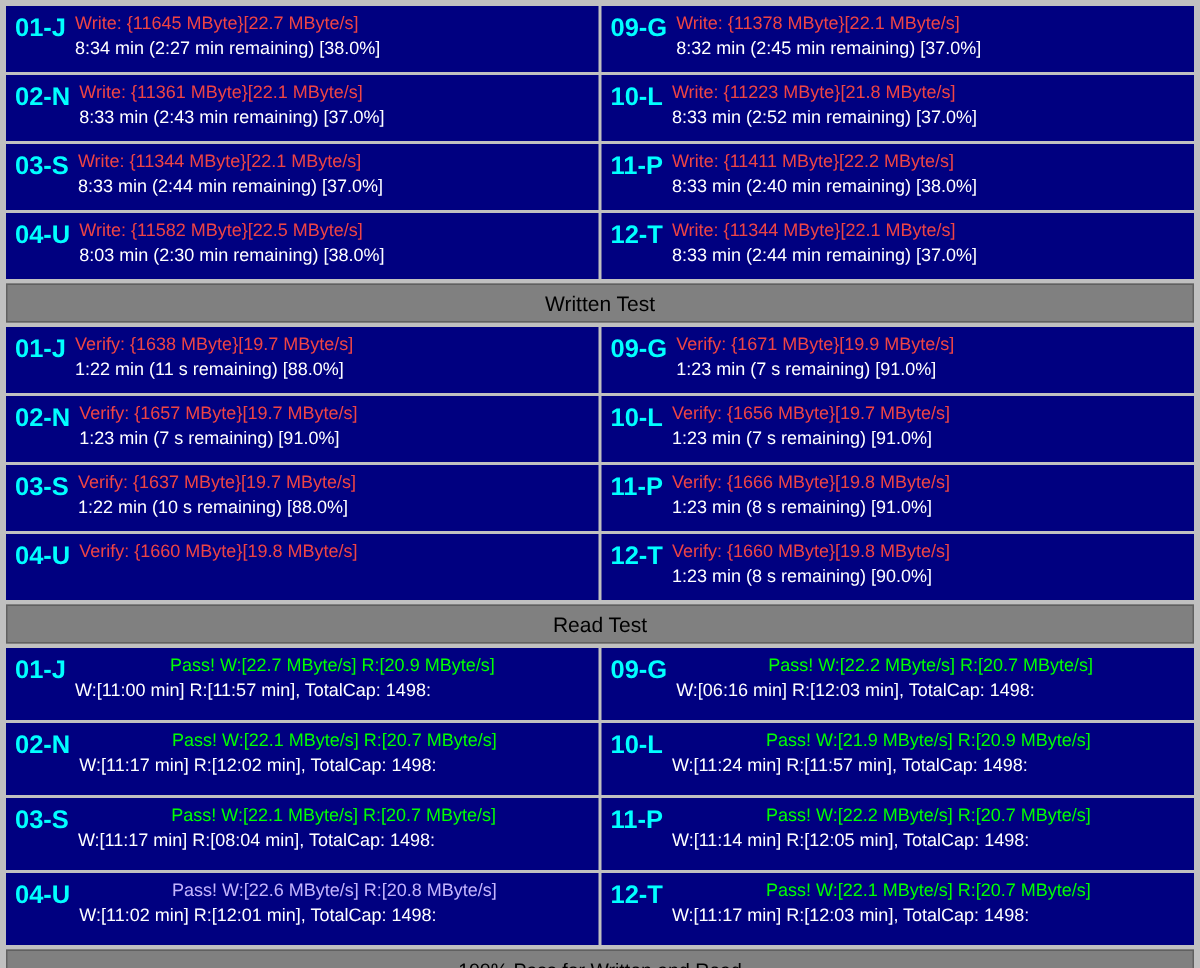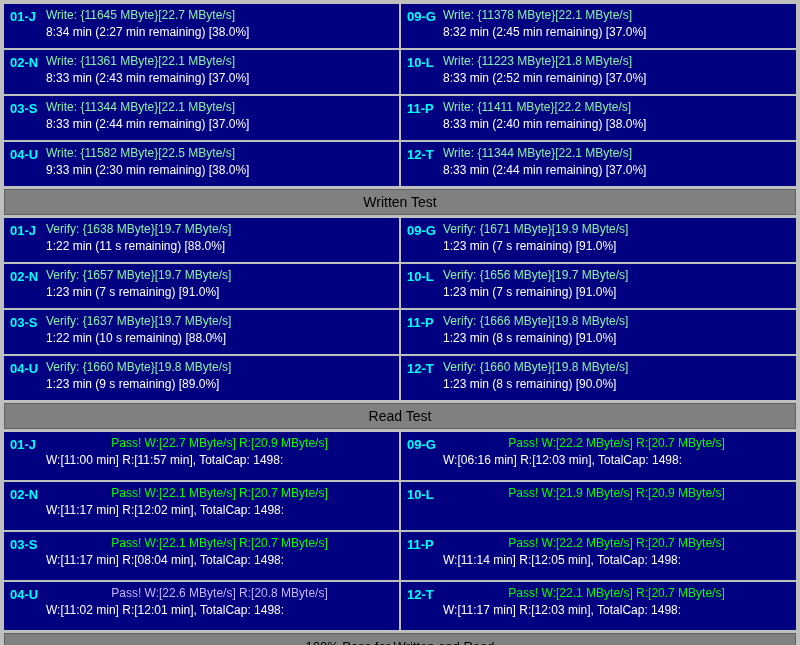--- a/index.html
+++ b/index.html
@@ -27,31 +27,31 @@
       background: #000080;
       color: #fff;
       padding: 3px 6px;
       display: flex;
       align-items: flex-start;
       min-height: 44px;
     }
     .cell-label {
       color: #00ffff;
       font-weight: bold;
-      font-size: 13px;
+      font-size: 17px;
       margin-right: 6px;
       white-space: nowrap;
       min-width: 30px;
       padding-top: 2px;
     }
     .cell-content {
       flex: 1;
     }
     .cell-line1 {
-      color: #86efac;
+      color: #ef4444;
       font-size: 12px;
       line-height: 1.4;
     }
     .cell-line2 {
       color: #fff;
       font-size: 12px;
       line-height: 1.4;
     }
     .section-header {
       background: #808080;
@@ -140,21 +140,21 @@
         <div class="cell-content">
           <div class="cell-line1">Write: {11411 MByte}[22.2 MByte/s]</div>
           <div class="cell-line2">8:33 min (2:40 min remaining)  [38.0%]</div>
         </div>
       </div>
 
       <div class="cell">
         <span class="cell-label">04-U</span>
         <div class="cell-content">
           <div class="cell-line1">Write: {11582 MByte}[22.5 MByte/s]</div>
-          <div class="cell-line2">9:33 min (2:30 min remaining)  [38.0%]</div>
+          <div class="cell-line2">8:03 min (2:30 min remaining)  [38.0%]</div>
         </div>
       </div>
       <div class="cell">
         <span class="cell-label">12-T</span>
         <div class="cell-content">
           <div class="cell-line1">Write: {11344 MByte}[22.1 MByte/s]</div>
           <div class="cell-line2">8:33 min (2:44 min remaining)  [37.0%]</div>
         </div>
       </div>
     </div>
@@ -206,21 +206,20 @@
         <div class="cell-content">
           <div class="cell-line1">Verify: {1666 MByte}[19.8 MByte/s]</div>
           <div class="cell-line2">1:23 min (8 s remaining)   [91.0%]</div>
         </div>
       </div>
 
       <div class="cell">
         <span class="cell-label">04-U</span>
         <div class="cell-content">
           <div class="cell-line1">Verify: {1660 MByte}[19.8 MByte/s]</div>
-          <div class="cell-line2">1:23 min (9 s remaining)   [89.0%]</div>
         </div>
       </div>
       <div class="cell">
         <span class="cell-label">12-T</span>
         <div class="cell-content">
           <div class="cell-line1">Verify: {1660 MByte}[19.8 MByte/s]</div>
           <div class="cell-line2">1:23 min (8 s remaining)   [90.0%]</div>
         </div>
       </div>
     </div>
@@ -249,20 +248,21 @@
         <span class="cell-label">02-N</span>
         <div class="cell-content">
           <div class="cell-line1" style="color:#00ff00;">Pass! W:[22.1 MByte/s] R:[20.7 MByte/s]</div>
           <div class="cell-line2">W:[11:17 min] R:[12:02 min], TotalCap: 1498:</div>
         </div>
       </div>
       <div class="cell-pass cell">
         <span class="cell-label">10-L</span>
         <div class="cell-content">
           <div class="cell-line1" style="color:#00ff00;">Pass! W:[21.9 MByte/s] R:[20.9 MByte/s]</div>
+          <div class="cell-line2">W:[11:24 min] R:[11:57 min], TotalCap: 1498:</div>
         </div>
       </div>
 
       <div class="cell-pass cell">
         <span class="cell-label">03-S</span>
         <div class="cell-content">
           <div class="cell-line1" style="color:#00ff00;">Pass! W:[22.1 MByte/s] R:[20.7 MByte/s]</div>
           <div class="cell-line2">W:[11:17 min] R:[08:04 min], TotalCap: 1498:</div>
         </div>
       </div>

